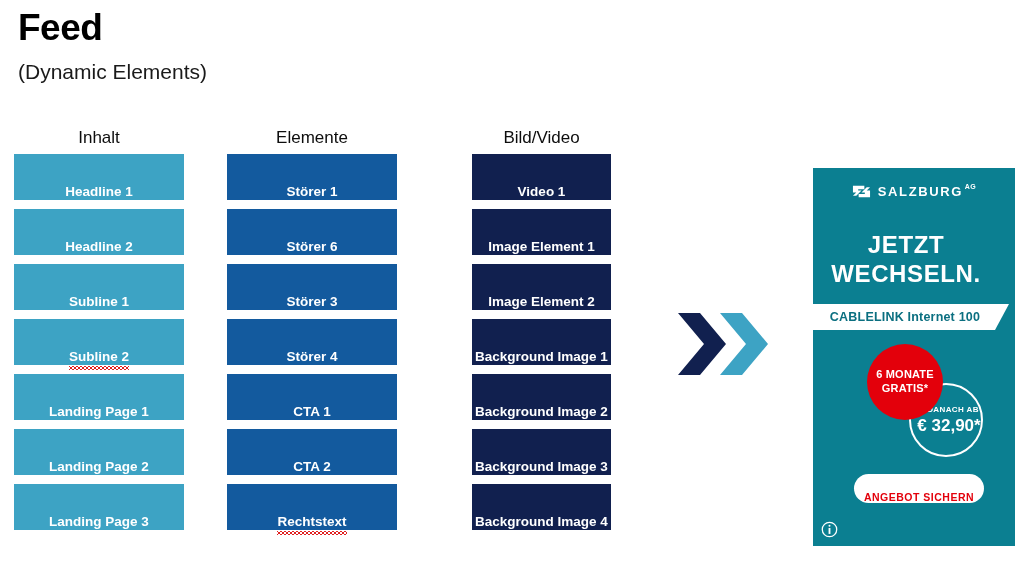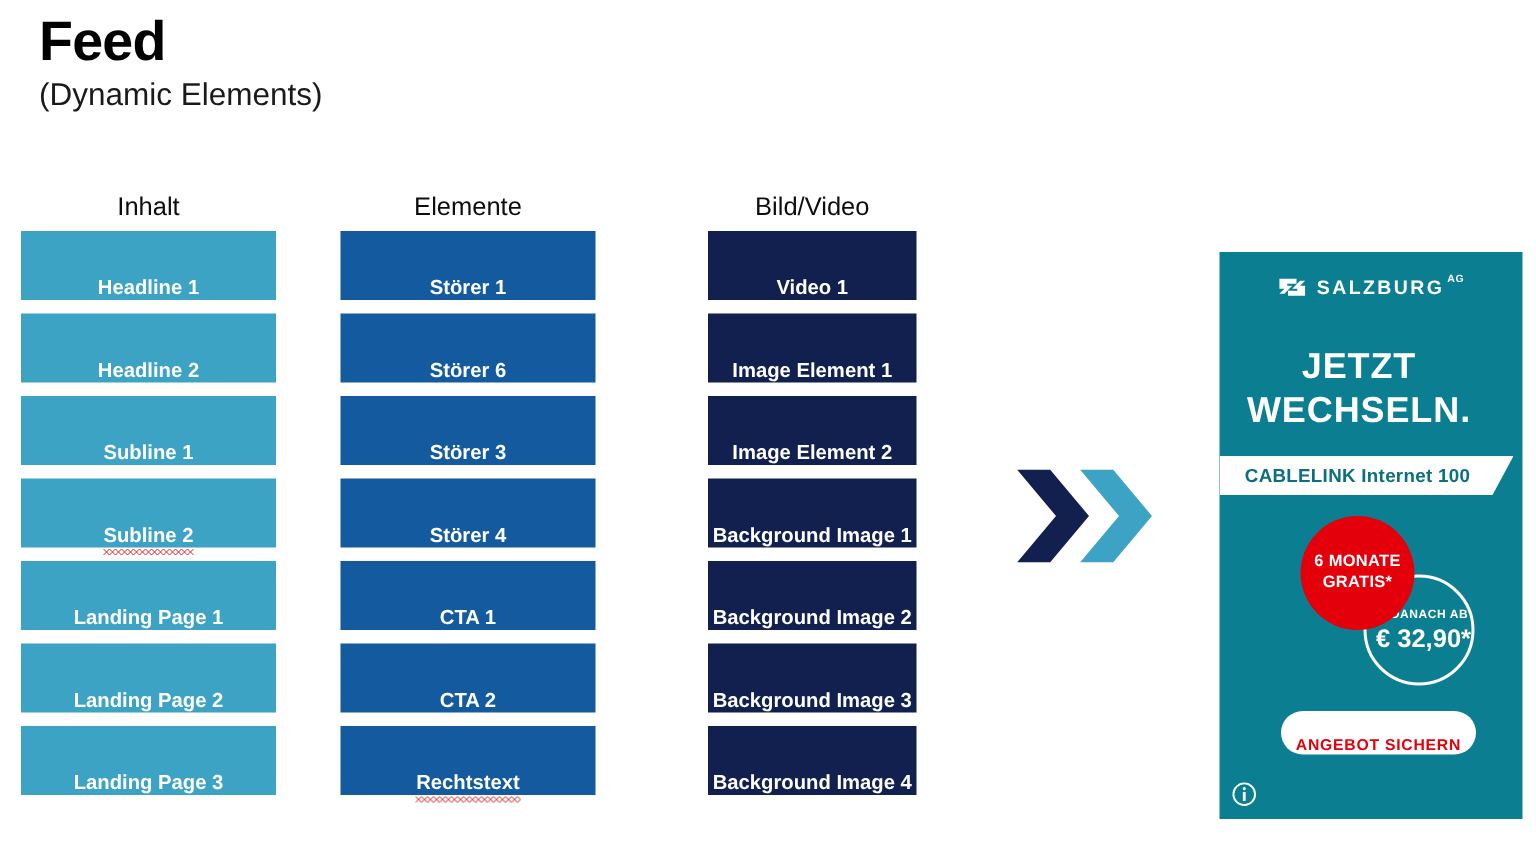--- a/index.html
+++ b/index.html
@@ -7,34 +7,34 @@
   body {
     width: 1024px;
     height: 567px;
     background: #ffffff;
     font-family: "Liberation Sans", sans-serif;
     overflow: hidden;
     position: relative;
   }
 
   
-  .title-block { position: absolute; left: 26px; top: 8px; }
+  .title-block { position: absolute; left: 18px; top: 8px; }
   .page-title {
     font-size: 37px;
     font-weight: bold;
     color: #000000;
     letter-spacing: -0.5px;
     line-height: 1.1;
   }
   .page-subtitle {
     font-size: 21px;
     font-weight: normal;
     color: #1a1a1a;
     line-height: 1.25;
-    margin-top: 2px;
+    margin-top: 10px;
   }
 
   
   .columns { position: absolute; left: 0; top: 126px; width: 640px; }
   .column {
     position: absolute;
     top: 0;
     width: 170px;
   }
   .col-0 { left: 14px; }

